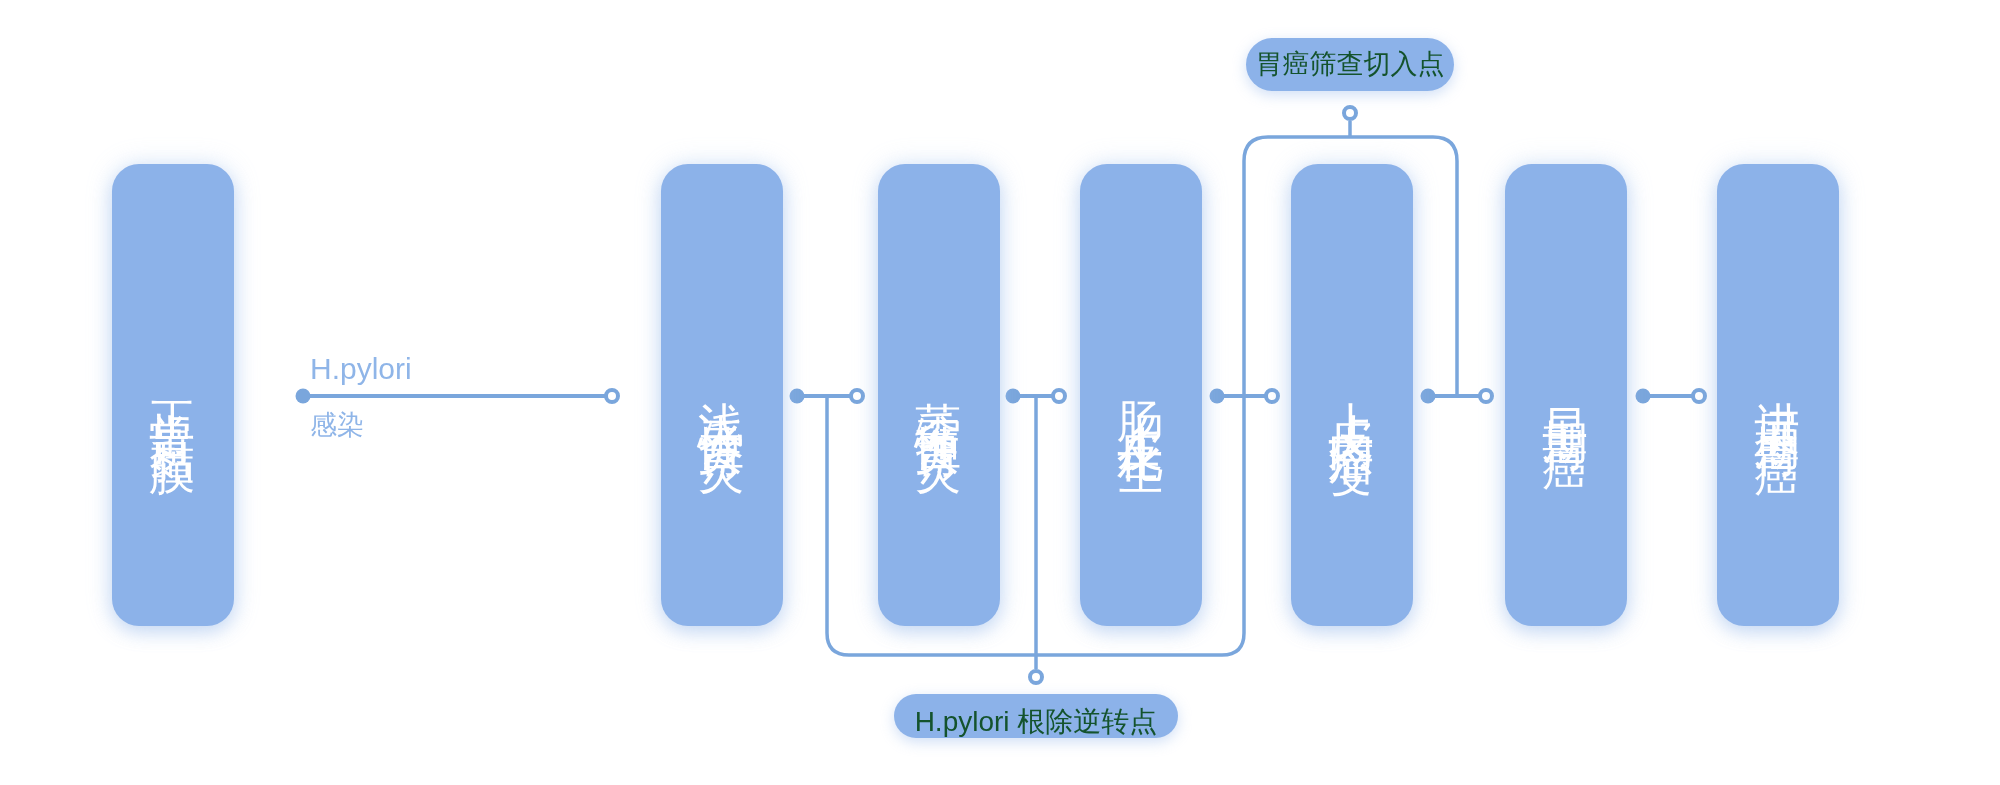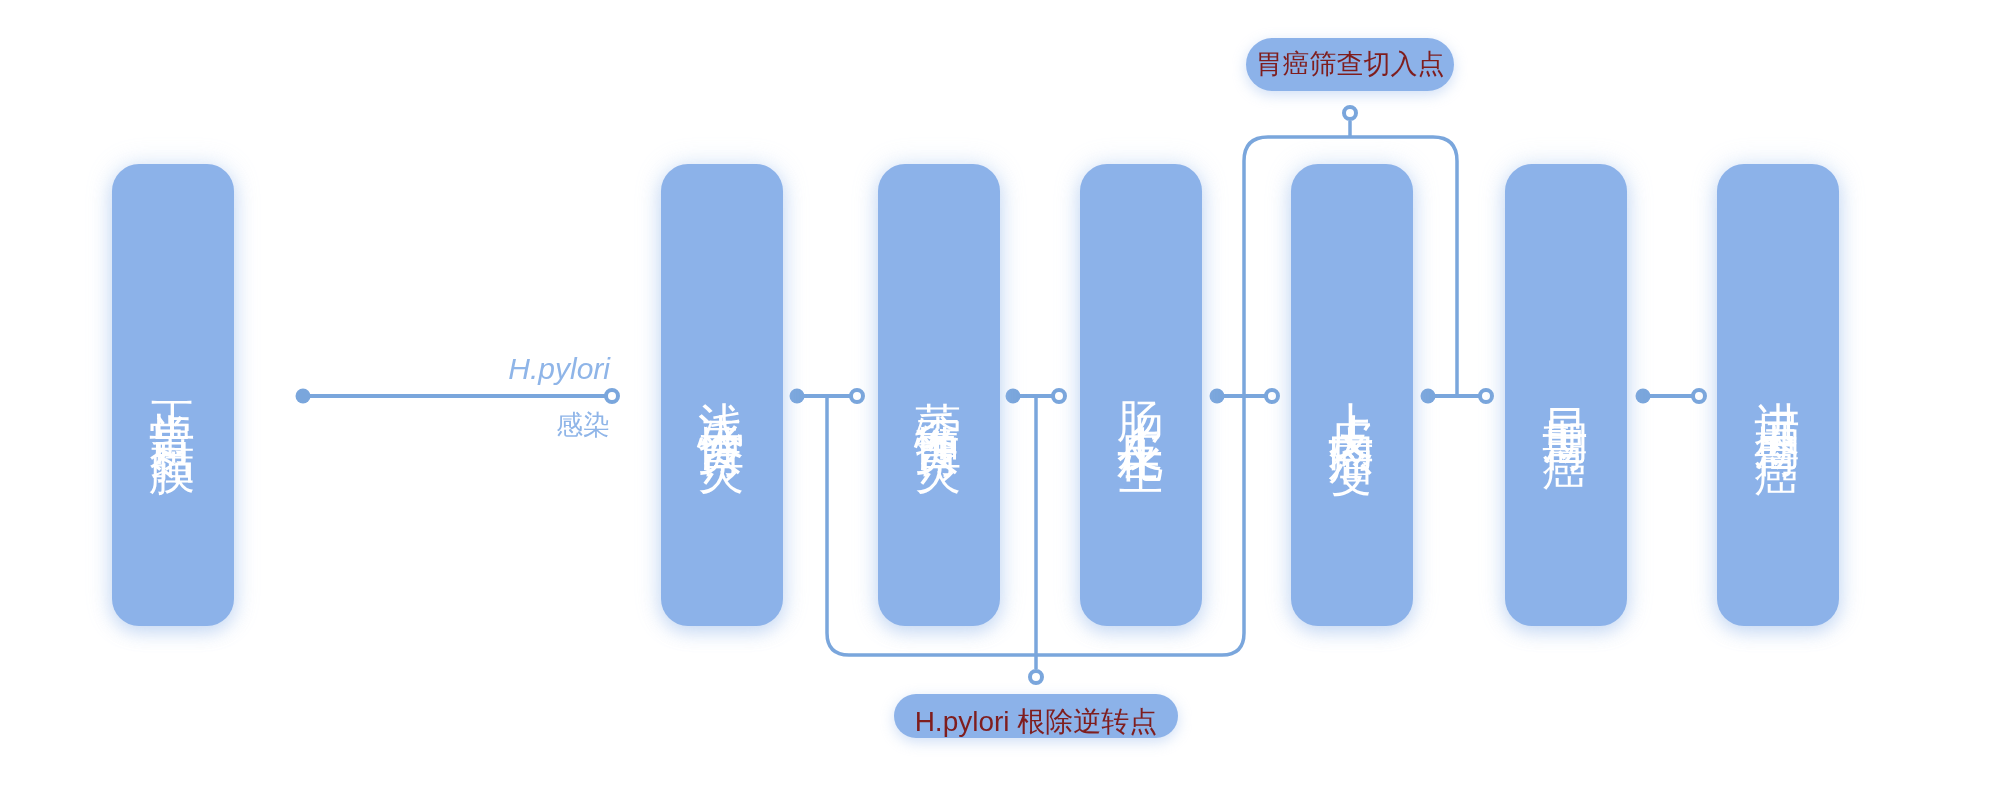--- a/index.html
+++ b/index.html
@@ -49,38 +49,37 @@
   .stage-4 { left: 1080px; }
   .stage-5 { left: 1291px; }
   .stage-6 { left: 1505px; }
   .stage-7 { left: 1717px; }
 
   .edge-label-top {
     position: absolute;
     left: 310px;
     top: 352px;
     width: 300px;
-    text-align: right;
+    text-align: left;
     font-size: 30px;
-    font-style: italic;
     color: #8FB5E8;
   }
   .edge-label-bottom {
     position: absolute;
     left: 310px;
     top: 407px;
     width: 300px;
-    text-align: right;
+    text-align: left;
     font-size: 27px;
     color: #8FB5E8;
   }
   .pill {
     position: absolute;
     background: #8CB2E9;
-    color: #7f1d1d;
+    color: #14532d;
     text-align: center;
     box-shadow: 0 4px 14px rgba(150, 185, 235, 0.45);
     white-space: nowrap;
   }
   .pill-top {
     left: 1246px;
     top: 38px;
     width: 208px;
     height: 53px;
     line-height: 53px;

